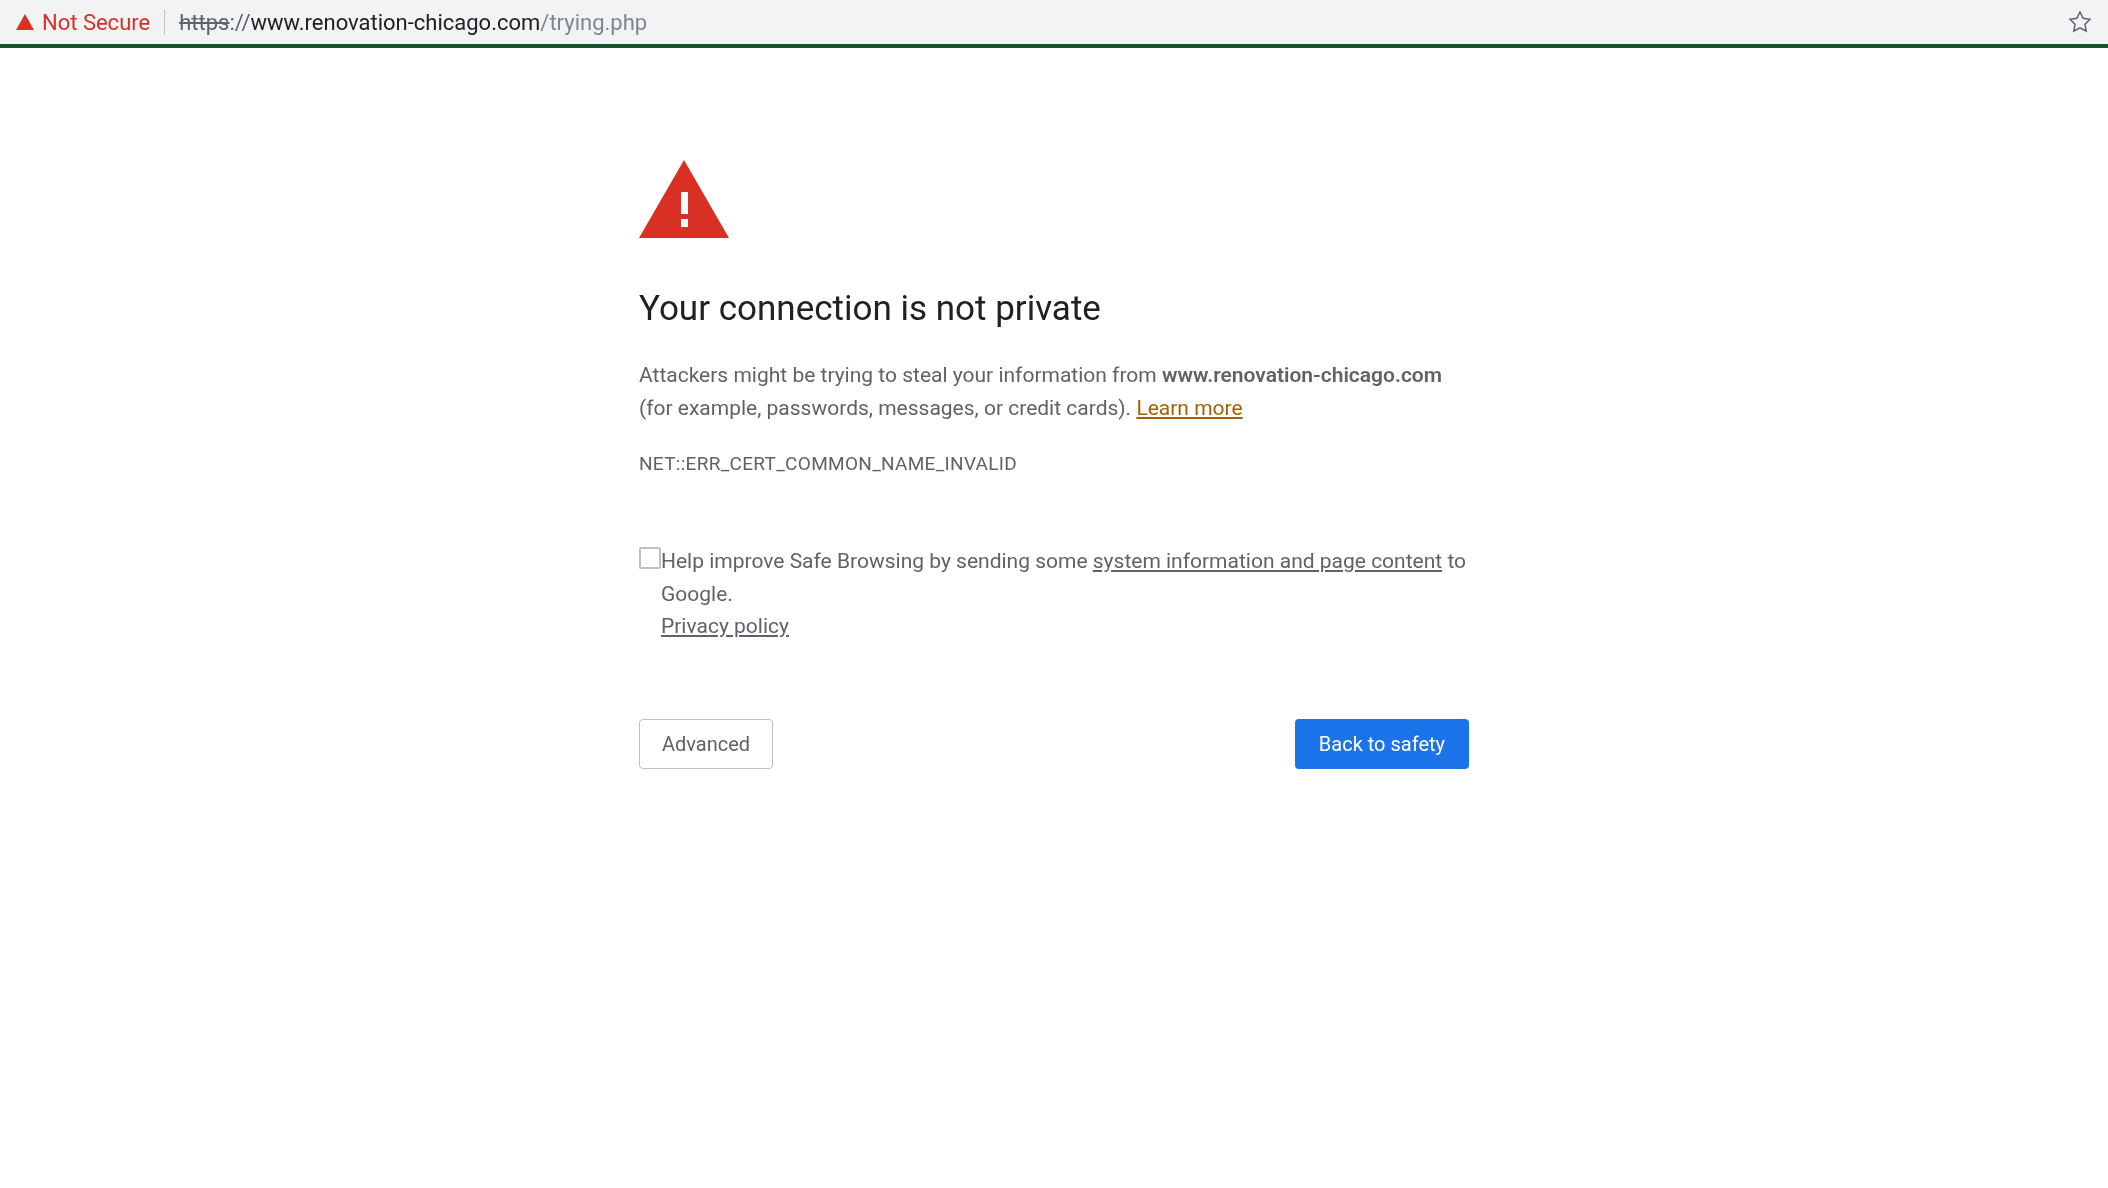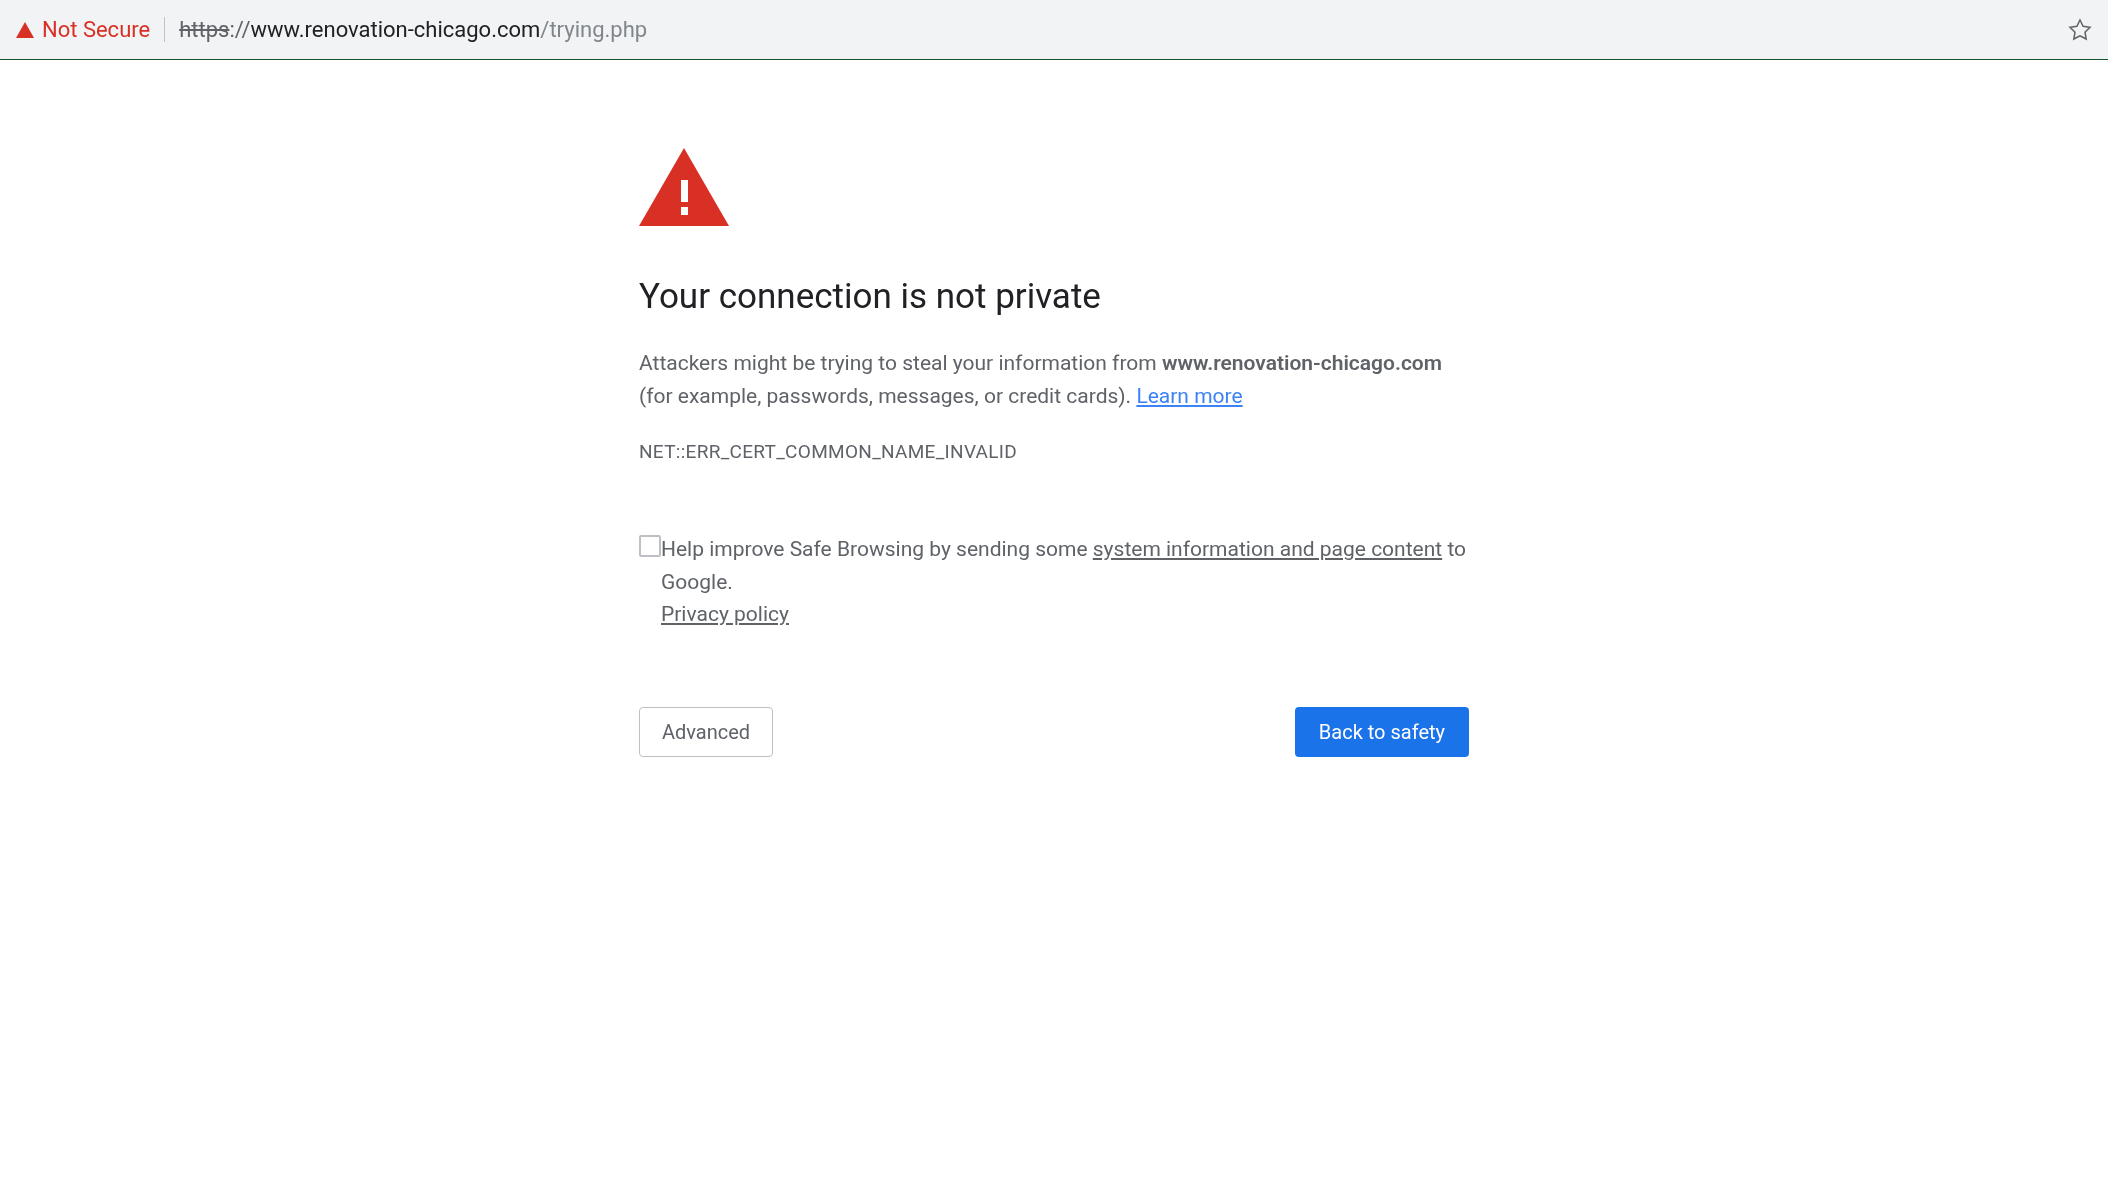--- a/index.html
+++ b/index.html
@@ -8,23 +8,23 @@
       box-sizing: border-box;
     }
     body {
       font-family: -apple-system, BlinkMacSystemFont, "Segoe UI", Roboto, Helvetica, Arial, sans-serif;
       background: #ffffff;
       width: 2108px;
       height: 1188px;
       overflow: hidden;
     }
     .address-bar {
-      height: 60px;
+      height: 48px;
       background: #f1f3f4;
-      border-bottom: 1px solid #14532d;
+      border-bottom: 4px solid #14532d;
       display: flex;
       align-items: center;
       padding: 13px 16px;
       font-size: 22px;
     }
     .security-badge {
       display: flex;
       align-items: center;
       gap: 8px;
       padding-right: 14px;
@@ -63,21 +63,21 @@
       width: 24px;
       height: 24px;
       cursor: pointer;
     }
     .content-area {
       width: 100%;
       height: calc(100% - 48px);
       background: #ffffff;
       display: flex;
       justify-content: center;
-      padding-top: 88px;
+      padding-top: 112px;
       border-radius: 19px;
     }
     .interstitial {
       width: 830px;
     }
     .big-warning-icon {
       width: 90px;
       height: 78px;
       margin-bottom: 50px;
       position: relative;
@@ -116,21 +116,21 @@
       font-size: 21px;
       line-height: 1.55;
       color: #5f6368;
       margin-bottom: 28px;
     }
     .description .host-bold {
       font-weight: 600;
       color: #5f6368;
     }
     .description .learn-more {
-      color: #3b82f6;
+      color: #a16207;
       text-decoration: underline;
       cursor: pointer;
       margin-top: 32px;
     }
     .error-code {
       font-size: 19px;
       color: #5f6368;
       margin-bottom: 70px;
       letter-spacing: 0.3px;
     }

